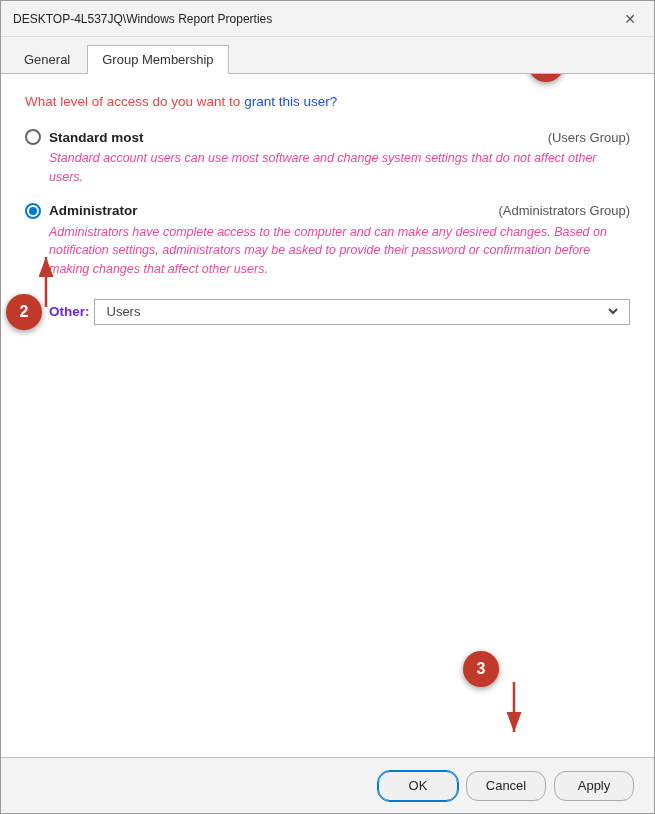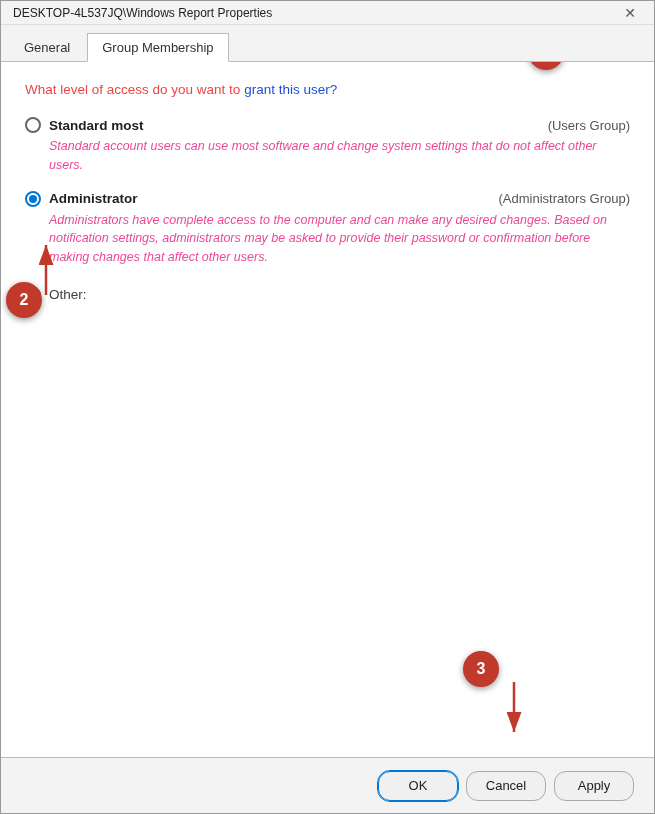--- a/index.html
+++ b/index.html
@@ -17,21 +17,21 @@
       width: 655px;
       height: 814px;
       background: #f3f3f3;
       border: 1px solid #999;
       box-shadow: 2px 2px 10px rgba(0,0,0,0.4);
       display: flex;
       flex-direction: column;
     }
     .title-bar {
       background: #f3f3f3;
-      height: 24px;
+      height: 36px;
       display: flex;
       align-items: center;
       justify-content: space-between;
       padding: 0 12px;
       border-bottom: 1px solid #ddd;
       flex-shrink: 0;
     }
     .title-bar-text {
       font-size: 12px;
       color: #222;
@@ -140,23 +140,23 @@
       margin-top: 4px;
       line-height: 1.5;
       font-style: italic;
     }
     .other-row {
       display: flex;
       align-items: center;
       margin-top: 4px;
     }
     .other-label {
-      font-weight: 400;
+      font-weight: 700;
       font-size: 13.5px;
-      color: #404040;
+      color: #6d28d9;
       margin-right: 4px;
     }
     .other-dropdown {
       flex: 1;
       height: 26px;
       border: 1px solid #aaa;
       background: #fff;
       padding: 0 8px;
       font-size: 13px;
       color: #444;
@@ -262,20 +262,25 @@
           <span class="option-label">Administrator</span>
           <span class="option-group-name">(Administrators Group)</span>
         </div>
         <div class="option-desc">Administrators have complete access to the computer and can make any desired changes. Based on notification settings, administrators may be asked to provide their password or confirmation before making changes that affect other users.</div>
       </div>
 
       <div class="option-item">
         <div class="other-row">
           <div class="option-radio" style="margin-right:8px;"></div>
           <span class="other-label">Other:</span>
+          <div class="other-dropdown">
+            <select>
+              <option>Users</option>
+            </select>
+          </div>
         </div>
       </div>
     </div>
 
     <div class="annotation" style="position:absolute; top:-28px; right:90px; width:36px; height:36px; border-radius:50%; background:#c0392b; color:#fff; font-weight:700; font-size:16px; display:flex; align-items:center; justify-content:center; box-shadow:0 2px 6px rgba(0,0,0,0.4); z-index:10;">
       
     </div>
 
     <svg class="arrow-svg" style="position:absolute; top:-30px; right:20px; width:80px; height:40px;">
       <defs>

